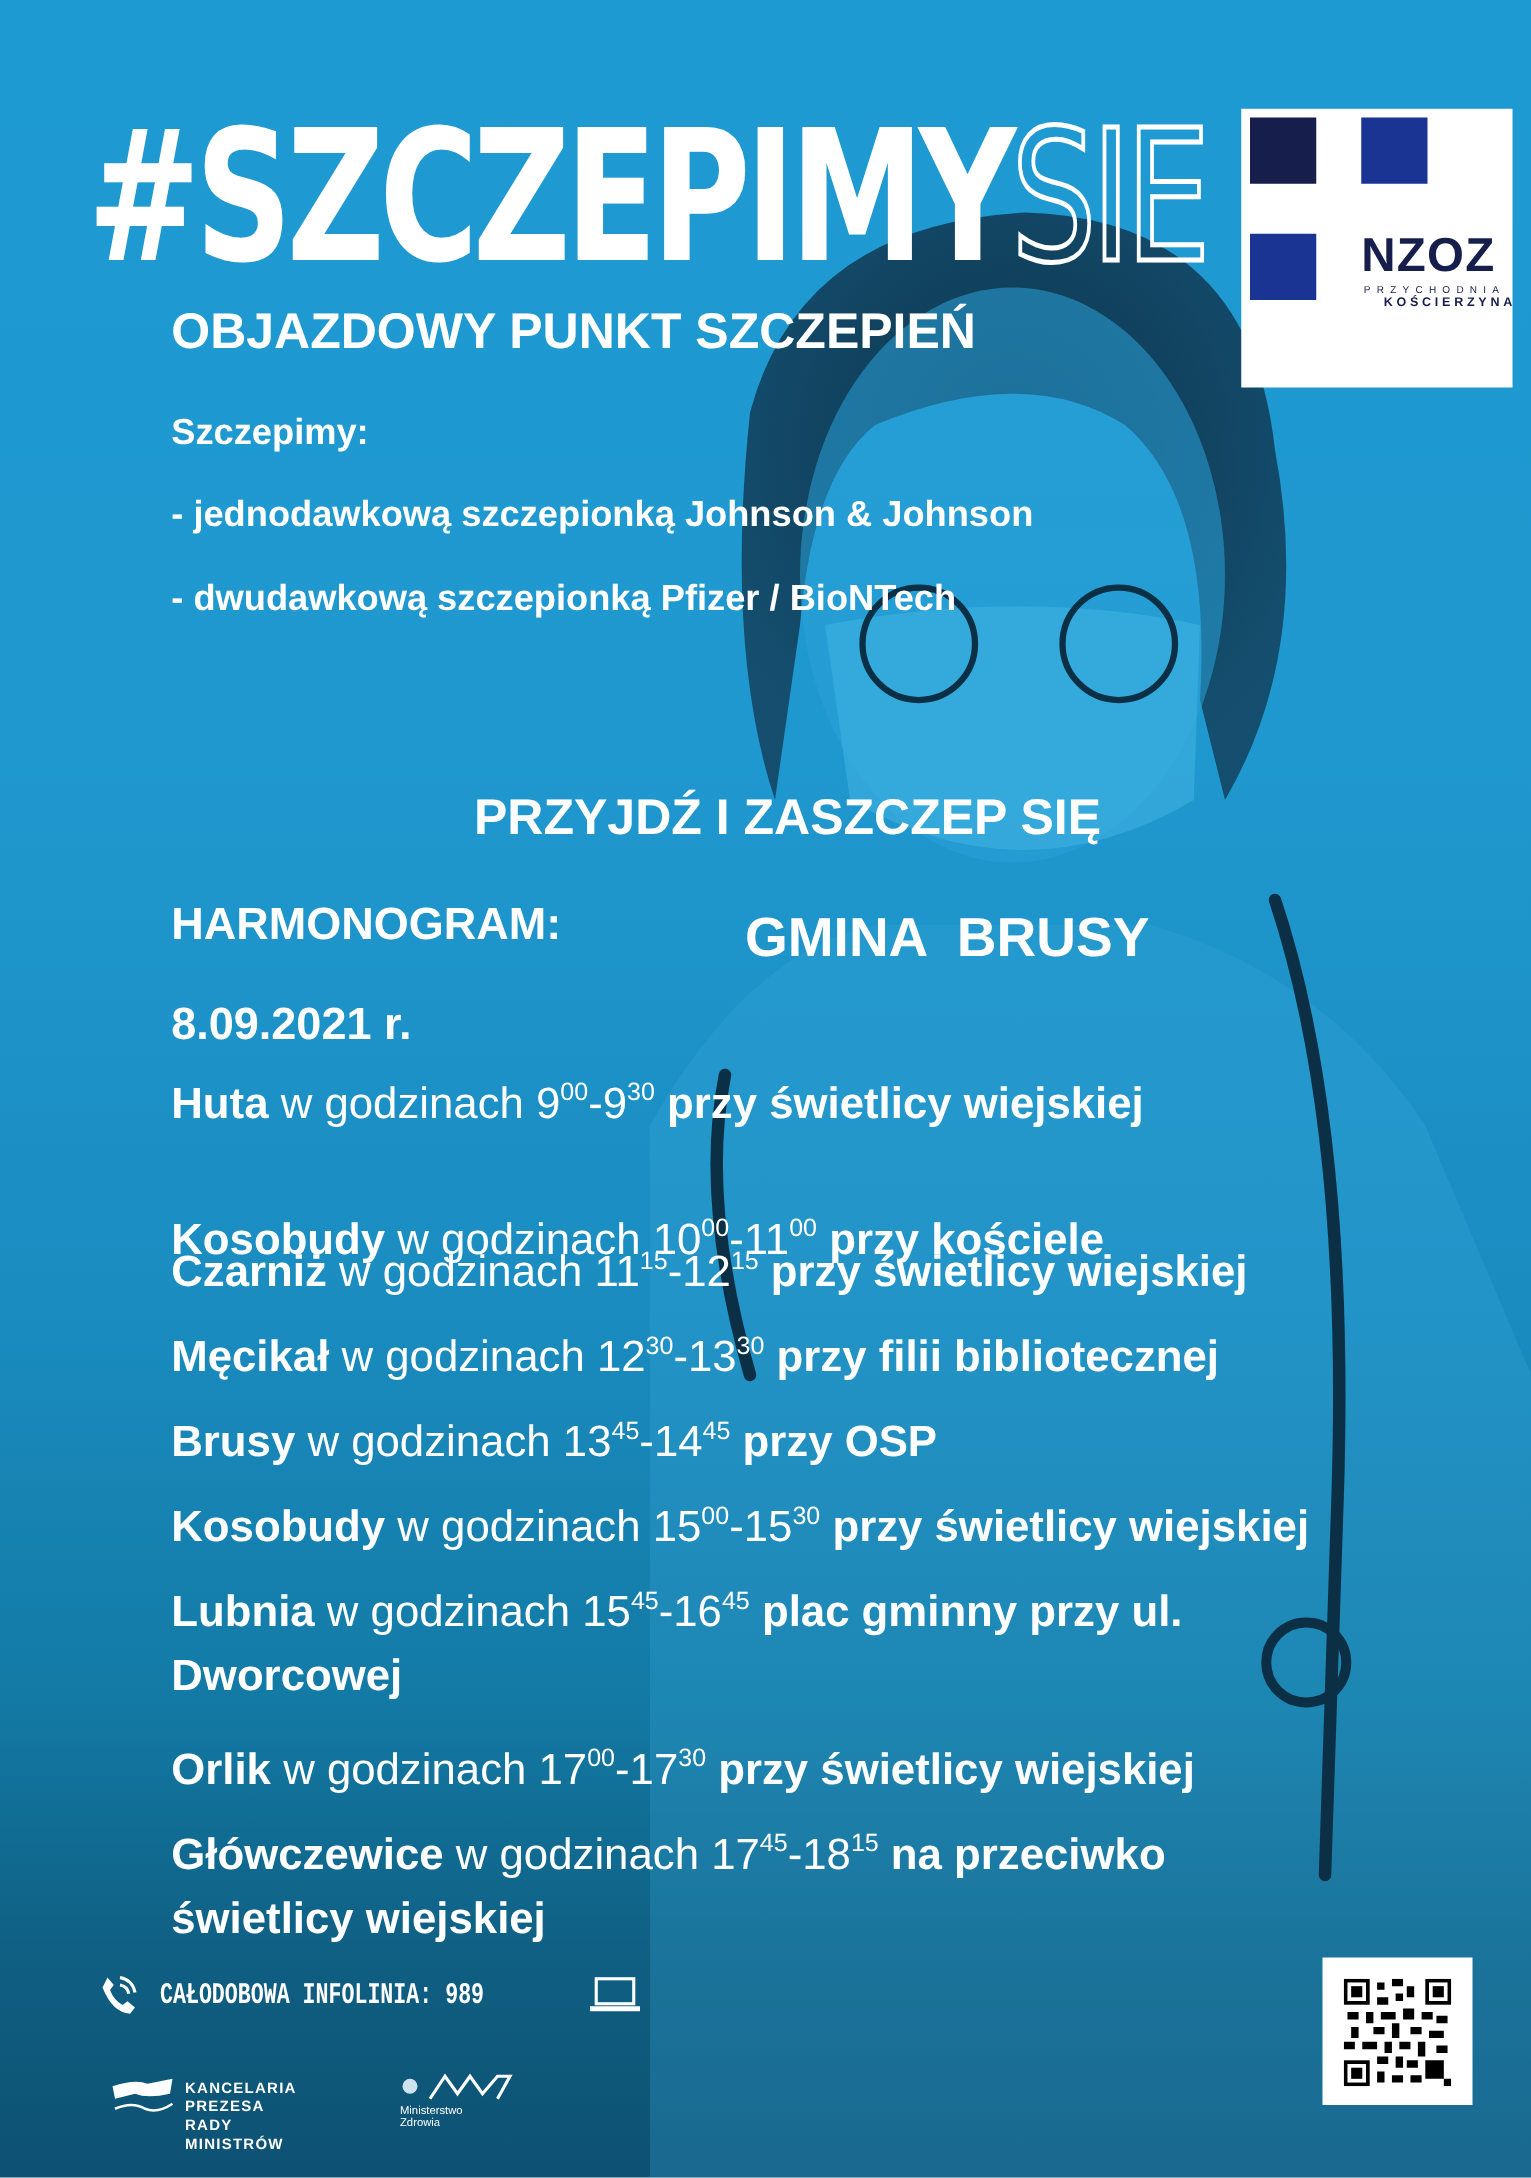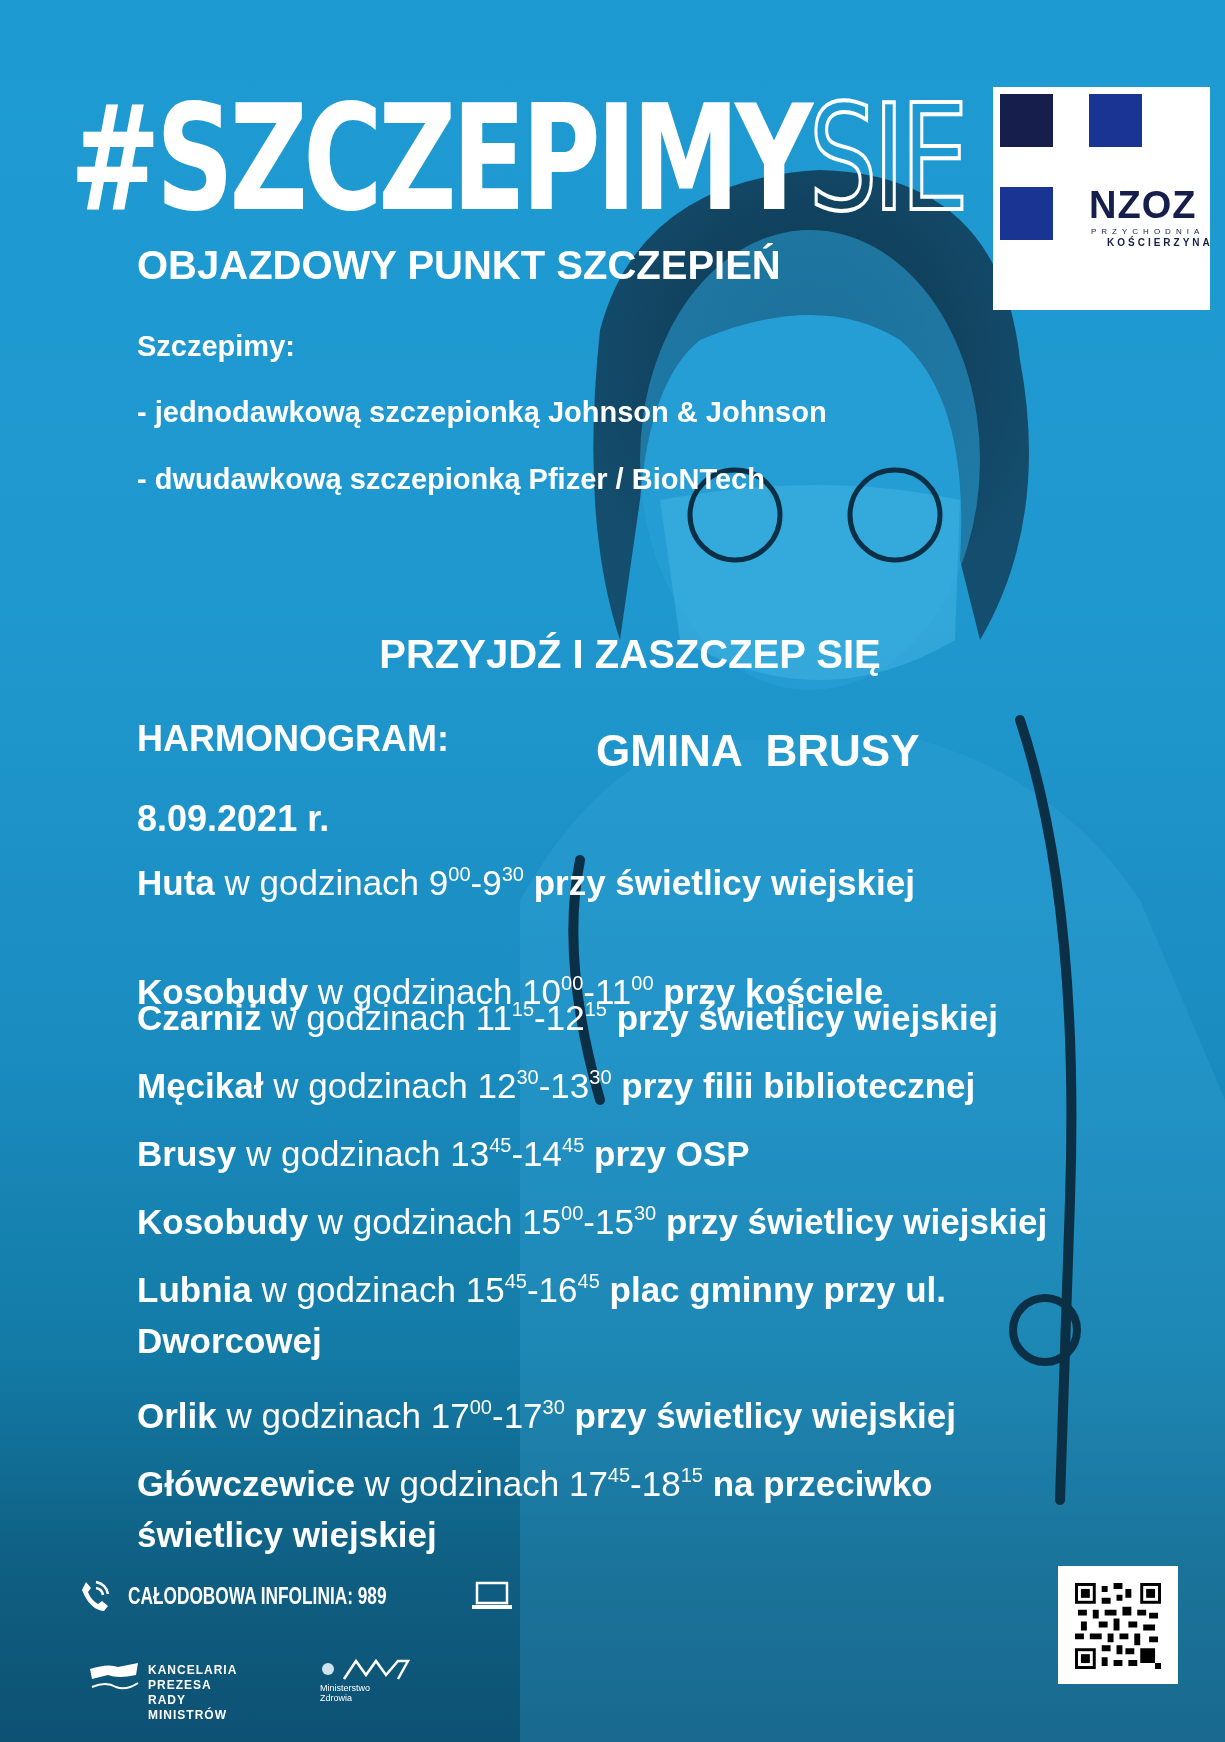--- a/index.html
+++ b/index.html
@@ -28,21 +28,21 @@
   .logo-box .sub2 { position:absolute; left:98px; top:150px; font-size:10px; letter-spacing:3px; font-weight:bold; color:#161e4b;padding-left:16px; }
 
   .t { position:absolute; left:137px; white-space:nowrap; font-family:"Liberation Sans", sans-serif; }
   .h-big { font-size:40px; font-weight:bold;text-align:right; }
   .h-med { font-size:29px; font-weight:bold; }
   .row { font-size:35px; line-height:42px; }
   .row b { font-weight:bold; }
   .row sup { font-size:20px; vertical-align:14px; line-height:0; }
   .center { left:0; width:1260px; text-align:center; }
 
-  .footer-line { position:absolute; top:1578px; left:78px; height:36px; display:flex; align-items:center; gap:0; font-family:Liberation Sans, sans-serif; font-weight:bold; font-size:24px; }
+  .footer-line { position:absolute; top:1578px; left:78px; height:36px; display:flex; align-items:center; gap:0; font-family:Liberation Mono, monospace; font-weight:bold; font-size:24px; }
   .footer-line .cond { display:inline-block; transform:scaleX(0.72); transform-origin:left center; white-space:nowrap; }
   .qr-box { position:absolute; left:1058px; top:1566px; width:120px; height:118px; background:#fff; }
   .qr-box svg { position:absolute; left:17px; top:17px; }
   .gov-logos { position:absolute; top:1655px; left:88px; height:50px; }
   .kprm-text { position:absolute; left:60px; top:8px; font-size:12px; font-weight:bold; line-height:15px; letter-spacing:1px; }
   .mz-text { position:absolute; left:232px; top:28px; font-size:9px; }
 </style>
 </head>
 <body>
 

